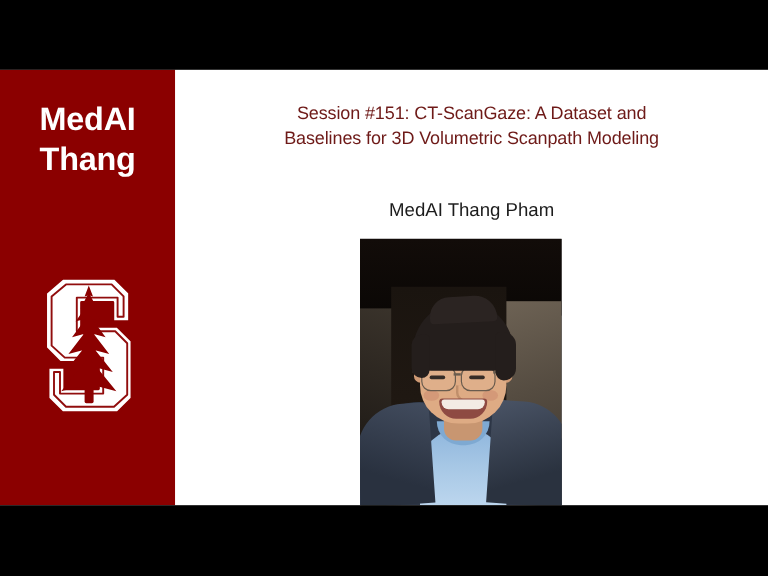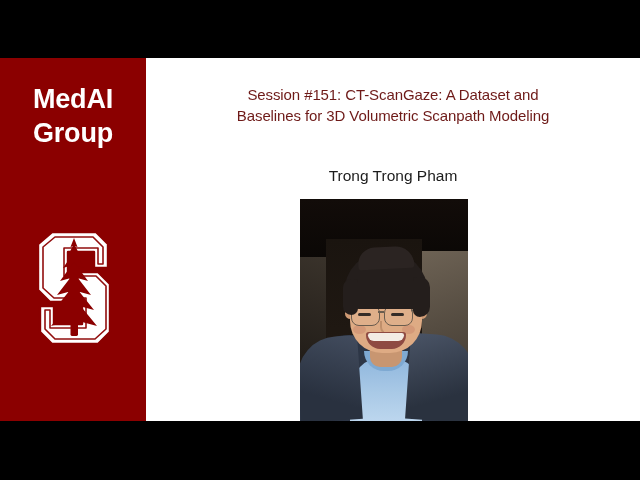--- a/index.html
+++ b/index.html
@@ -267,21 +267,21 @@
 <div id="video-frame">
 
   <div class="letterbox" id="letterbox-top"></div>
 
   <div id="slide">
 
     <div id="sidebar">
 
       <div id="brand-title" class="nosel">
         <span id="brand-line-1">MedAI</span>
-        <span id="brand-line-2">Group</span>
+        <span id="brand-line-2">Thang</span>
       </div>
 
       <div id="stanford-logo">
         <svg viewBox="0 0 92 124" xmlns="http://www.w3.org/2000/svg" aria-hidden="true">
 
           <path d="M24 6 L68 6 L80 18 L80 42 L66 42 L66 26 L40 26 L40 46 L70 46 L82 58 L82 106 L70 118 L24 118 L12 106 L12 80 L26 80 L26 98 L54 98 L54 76 L22 76 L10 64 L10 18 Z" fill="#ffffff" stroke="#8b0000" stroke-width="2.4" stroke-linejoin="round"></path>
           <path d="M27 11 L65 11 L75 21 L75 38 L70 38 L70 22 L36 22 L36 50 L68 50 L78 60 L78 103 L67 113 L27 113 L17 103 L17 84 L22 84 L22 102 L58 102 L58 72 L26 72 L15 62 L15 21 Z" fill="none" stroke="#8b0000" stroke-width="1.6" stroke-linejoin="round" opacity="0.95"></path>
 
           <g fill="#8b0000">
             <path d="M46 12 L49.5 21 L46 20 L42.5 21 Z"></path>
@@ -298,21 +298,21 @@
 
     </div>
 
     <div id="main-panel">
 
       <div id="session-title" class="nosel">
         <span class="tline">Session #151: CT-ScanGaze: A Dataset and</span>
         <span class="tline">Baselines for 3D Volumetric Scanpath Modeling</span>
       </div>
 
-      <div id="speaker-name" class="nosel">Trong Trong Pham</div>
+      <div id="speaker-name" class="nosel">MedAI Thang Pham</div>
 
       <div id="speaker-photo">
         <div class="ph-stage">
           <div class="bg-dark-top"></div>
           <div class="bg-wood-left"></div>
           <div class="bg-wood-right"></div>
           <div class="bg-mid"></div>
 
           <div class="torso"></div>
           <div class="tshirt"></div>

